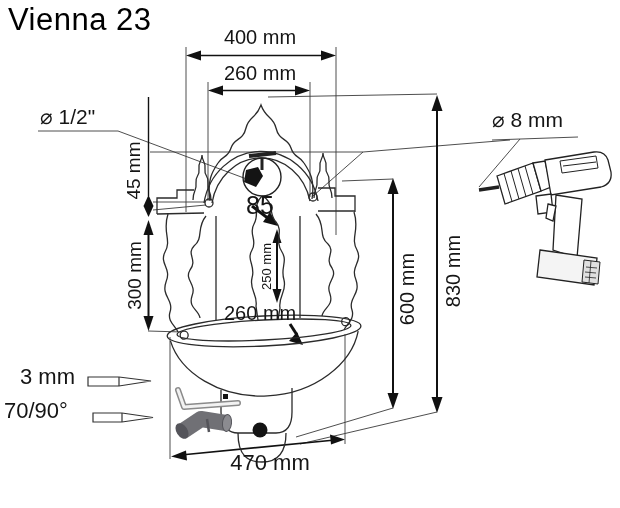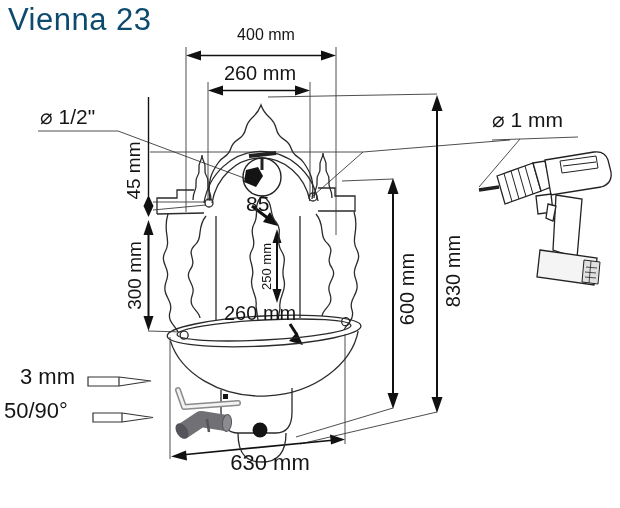--- a/index.html
+++ b/index.html
@@ -1,27 +1,27 @@
 <!DOCTYPE html>
 <html><head>
 <meta charset="utf-8">
 <style>
   html,body{margin:0;padding:0;background:#fff;}
   #stage{position:relative;width:620px;height:508px;background:#ffffff;overflow:hidden;
          font-family:"Liberation Sans", sans-serif;color:#111;}
   .lbl{position:absolute;white-space:nowrap;color:#151515;line-height:1;}
   .c{text-align:center;}
   .rot{transform:rotate(-90deg);transform-origin:center center;text-align:center;}
-  #title{left:8px;top:4px;font-size:31px;letter-spacing:.5px;color:#0c4a6e;}
-  #d400{left:196px;top:27px;width:140px;font-size:16px;}
+  #title{left:8px;top:4px;font-size:31px;letter-spacing:.5px;color:#000000;}
+  #d400{left:190px;top:27px;width:140px;font-size:20px;}
   #d260t{left:190px;top:63px;width:140px;font-size:20px;}
   #dhalf{left:40px;top:106px;font-size:21px;}
   #d45{left:100px;top:161px;width:66px;font-size:19px;}
   #d300{left:94px;top:266px;width:80px;font-size:19px;}
-  #d85{left:246px;top:193px;font-size:21px;}
+  #d85{left:246px;top:193px;font-size:25px;}
   #d250{left:226px;top:260px;width:80px;font-size:13px;}
   #d260b{left:224px;top:303px;width:110px;font-size:20px;}
   #d600{left:366px;top:279px;width:82px;font-size:20px;}
   #d830{left:412px;top:261px;width:82px;font-size:20px;}
   #d470{left:202px;top:452px;width:136px;font-size:22px;}
   #d3mm{left:20px;top:366px;font-size:22px;}
   #d5090{left:4px;top:400px;font-size:22px;}
   #d8mm{left:492px;top:109px;font-size:21px;}
   #watermark{left:222px;top:249px;font-size:26px;letter-spacing:3px;
              color:rgba(198,186,186,0.65);z-index:0;}
@@ -179,17 +179,17 @@
   <div class="lbl c" id="d400">400 mm</div>
   <div class="lbl c" id="d260t">260 mm</div>
   <div class="lbl" id="dhalf">⌀ 1/2"</div>
   <div class="lbl rot" id="d45">45 mm</div>
   <div class="lbl rot" id="d300">300 mm</div>
   <div class="lbl" id="d85">85</div>
   <div class="lbl rot" id="d250">250 mm</div>
   <div class="lbl" id="d260b">260 mm</div>
   <div class="lbl rot" id="d600">600 mm</div>
   <div class="lbl rot" id="d830">830 mm</div>
-  <div class="lbl c" id="d470">630 mm</div>
+  <div class="lbl c" id="d470">470 mm</div>
   <div class="lbl" id="d3mm">3 mm</div>
-  <div class="lbl" id="d5090">50/90°</div>
-  <div class="lbl" id="d8mm">⌀ 1 mm</div>
+  <div class="lbl" id="d5090">70/90°</div>
+  <div class="lbl" id="d8mm">⌀ 8 mm</div>
 </div>
 
 </body></html>

